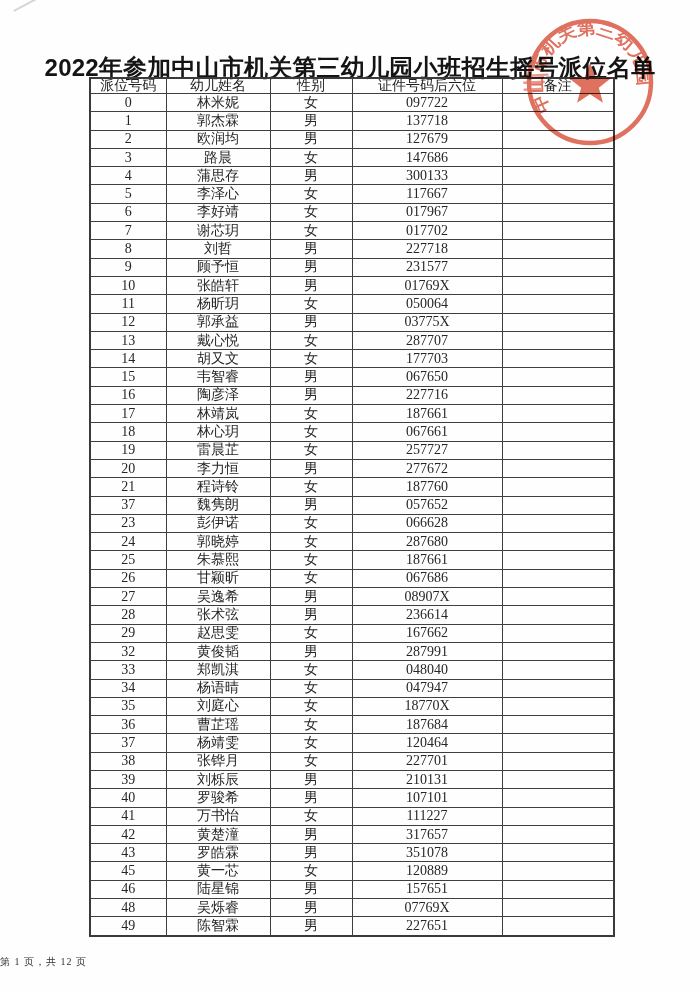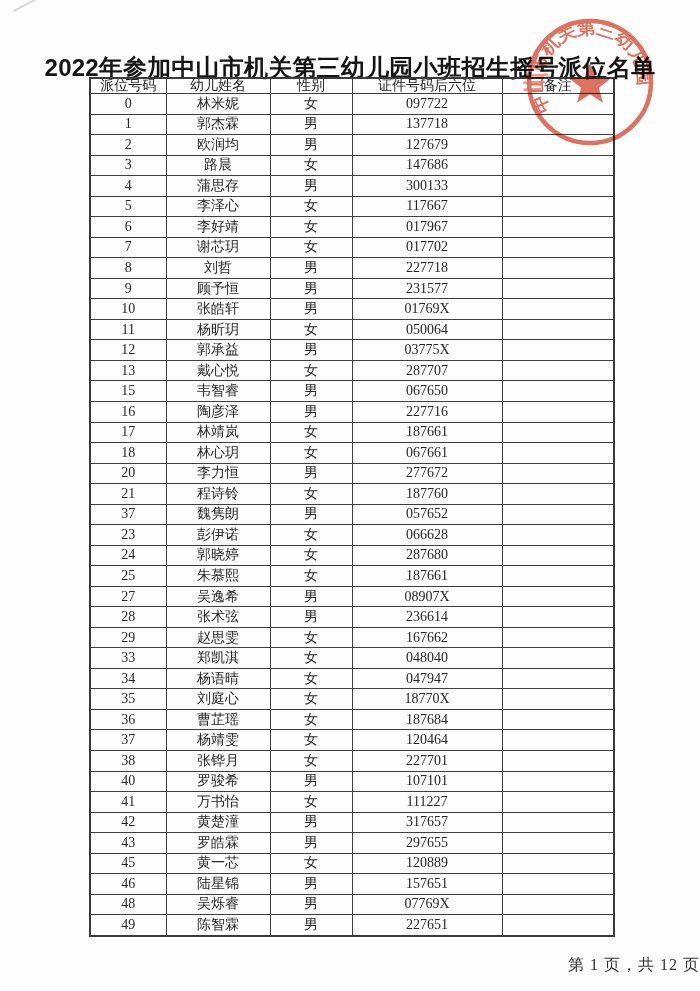--- a/index.html
+++ b/index.html
@@ -38,23 +38,22 @@
     font-size: 14px; color: #262626;
     padding: 0; line-height: 1;
     overflow: hidden; white-space: nowrap;
   }
   table.roster th {
     font-weight: normal; font-size: 14px; color: #1e1e1e;
   }
 
   .page-footer {
     position: absolute; left: 0; top: 955px; width: 100%;
-    text-align: right; font-size: 16px; color: #333;
+    text-align: left; font-size: 10px; color: #333;
     letter-spacing: 1px;
-    padding-left: 44px;
   }
 
   .stamp {
     position: absolute; left: 520px; top: 12px; width: 140px; height: 140px;
     opacity: 0.82; mix-blend-mode: multiply; pointer-events: none;
   }
   .stamp text {
     font-family: "Liberation Sans", "DejaVu Sans", sans-serif;
     font-weight: bold;
   }
@@ -178,20 +177,27 @@
           <td></td>
         </tr>
         <tr>
           <td>13</td>
           <td>戴心悦</td>
           <td>女</td>
           <td>287707</td>
           <td></td>
         </tr>
         <tr>
+          <td>14</td>
+          <td>胡又文</td>
+          <td>女</td>
+          <td>177703</td>
+          <td></td>
+        </tr>
+        <tr>
           <td>15</td>
           <td>韦智睿</td>
           <td>男</td>
           <td>067650</td>
           <td></td>
         </tr>
         <tr>
           <td>16</td>
           <td>陶彦泽</td>
           <td>男</td>
@@ -206,20 +212,27 @@
           <td></td>
         </tr>
         <tr>
           <td>18</td>
           <td>林心玥</td>
           <td>女</td>
           <td>067661</td>
           <td></td>
         </tr>
         <tr>
+          <td>19</td>
+          <td>雷晨芷</td>
+          <td>女</td>
+          <td>257727</td>
+          <td></td>
+        </tr>
+        <tr>
           <td>20</td>
           <td>李力恒</td>
           <td>男</td>
           <td>277672</td>
           <td></td>
         </tr>
         <tr>
           <td>21</td>
           <td>程诗铃</td>
           <td>女</td>
@@ -248,20 +261,27 @@
           <td></td>
         </tr>
         <tr>
           <td>25</td>
           <td>朱慕熙</td>
           <td>女</td>
           <td>187661</td>
           <td></td>
         </tr>
         <tr>
+          <td>26</td>
+          <td>甘颖昕</td>
+          <td>女</td>
+          <td>067686</td>
+          <td></td>
+        </tr>
+        <tr>
           <td>27</td>
           <td>吴逸希</td>
           <td>男</td>
           <td>08907X</td>
           <td></td>
         </tr>
         <tr>
           <td>28</td>
           <td>张术弦</td>
           <td>男</td>
@@ -269,20 +289,27 @@
           <td></td>
         </tr>
         <tr>
           <td>29</td>
           <td>赵思雯</td>
           <td>女</td>
           <td>167662</td>
           <td></td>
         </tr>
         <tr>
+          <td>32</td>
+          <td>黄俊韬</td>
+          <td>男</td>
+          <td>287991</td>
+          <td></td>
+        </tr>
+        <tr>
           <td>33</td>
           <td>郑凯淇</td>
           <td>女</td>
           <td>048040</td>
           <td></td>
         </tr>
         <tr>
           <td>34</td>
           <td>杨语晴</td>
           <td>女</td>
@@ -311,20 +338,27 @@
           <td></td>
         </tr>
         <tr>
           <td>38</td>
           <td>张铧月</td>
           <td>女</td>
           <td>227701</td>
           <td></td>
         </tr>
         <tr>
+          <td>39</td>
+          <td>刘栎辰</td>
+          <td>男</td>
+          <td>210131</td>
+          <td></td>
+        </tr>
+        <tr>
           <td>40</td>
           <td>罗骏希</td>
           <td>男</td>
           <td>107101</td>
           <td></td>
         </tr>
         <tr>
           <td>41</td>
           <td>万书怡</td>
           <td>女</td>
@@ -335,21 +369,21 @@
           <td>42</td>
           <td>黄楚潼</td>
           <td>男</td>
           <td>317657</td>
           <td></td>
         </tr>
         <tr>
           <td>43</td>
           <td>罗皓霖</td>
           <td>男</td>
-          <td>297655</td>
+          <td>351078</td>
           <td></td>
         </tr>
         <tr>
           <td>45</td>
           <td>黄一芯</td>
           <td>女</td>
           <td>120889</td>
           <td></td>
         </tr>
         <tr>

